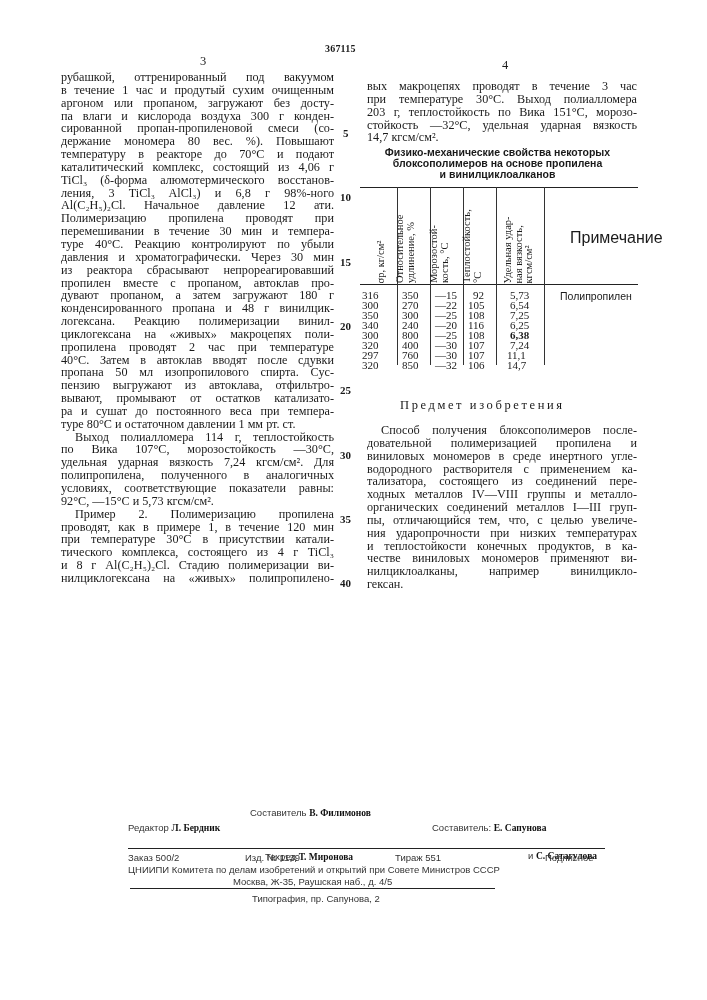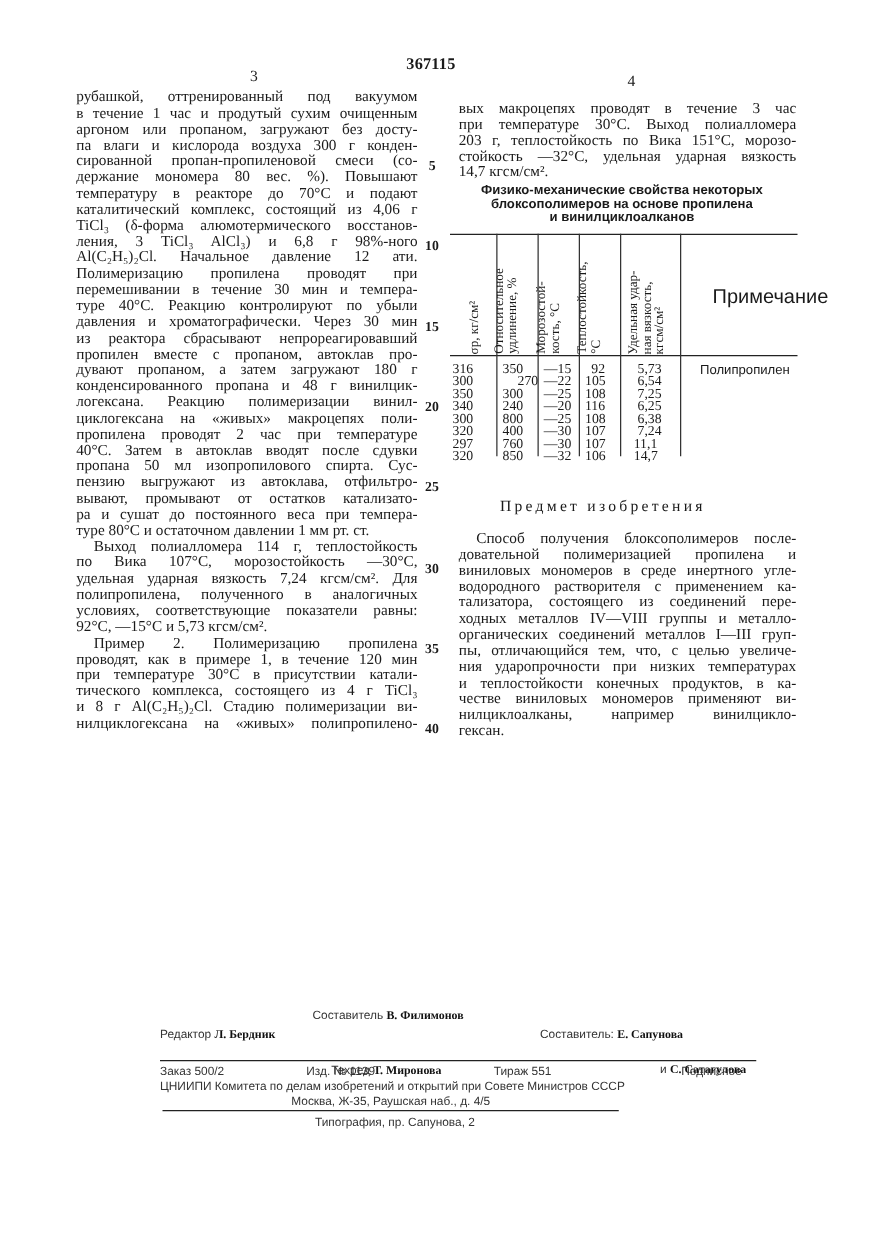--- a/index.html
+++ b/index.html
@@ -1,19 +1,19 @@
 <!DOCTYPE html>
 <html><head>
 <meta charset="utf-8">
 <style>
   html, body { margin: 0; padding: 0; background: #ffffff; }
   body { width: 707px; height: 1000px; position: relative; overflow: hidden;
          font-family: "Liberation Serif", "DejaVu Serif", serif; color: #1a1a1a; }
   .abs { position: absolute; }
-  .patent-no { left: 325px; top: 43px; font-size: 13px; font-weight: bold; letter-spacing: 0.2px; }
+  .patent-no { left: 325px; top: 43px; font-size: 10px; font-weight: bold; letter-spacing: 0.2px; }
   .colnum { font-size: 12.5px; }
   .col { position: absolute; font-size: 12.2px; line-height: 12.85px; text-align: justify; }
   .col-left { left: 61px; top: 71px; width: 273px; }
   .col-right { left: 367px; top: 80px; width: 270px; }
   .line { display: block; text-align: justify; text-align-last: justify; white-space: nowrap; }
   .line.last { text-align-last: left; }
   .ln { position: absolute; font-size: 11px; font-weight: bold; }
   .tbl-title { position: absolute; left: 380px; top: 147px; width: 235px; text-align: center;
                font-family: "Liberation Sans", sans-serif; font-weight: bold; font-size: 10.5px; line-height: 11px; }
   .tbl { position: absolute; left: 360px; top: 187px; width: 278px; height: 178px; }
@@ -138,21 +138,21 @@
   <div class="rows">
     <div style="position:absolute; top:0; width:278px; height:10px;">
       <span class="cell" style="left:2px;">316</span>
       <span class="cell" style="left:42px;">350</span>
       <span class="cell" style="left:75px;">—15</span>
       <span class="cell" style="left:113px;">92</span>
       <span class="cell" style="left:150px;">5,73</span>
     </div>
     <div style="position:absolute; top:10px; width:278px; height:10px;">
       <span class="cell" style="left:2px;">300</span>
-      <span class="cell" style="left:42px;margin-left:12px;">270</span>
+      <span class="cell" style="left:42px;">270</span>
       <span class="cell" style="left:75px;">—22</span>
       <span class="cell" style="left:108px;">105</span>
       <span class="cell" style="left:150px;">6,54</span>
     </div>
     <div style="position:absolute; top:20px; width:278px; height:10px;">
       <span class="cell" style="left:2px;">350</span>
       <span class="cell" style="left:42px;">300</span>
       <span class="cell" style="left:75px;">—25</span>
       <span class="cell" style="left:108px;">108</span>
       <span class="cell" style="left:150px;">7,25</span>
@@ -162,21 +162,21 @@
       <span class="cell" style="left:42px;">240</span>
       <span class="cell" style="left:75px;">—20</span>
       <span class="cell" style="left:108px;">116</span>
       <span class="cell" style="left:150px;">6,25</span>
     </div>
     <div style="position:absolute; top:40px; width:278px; height:10px;">
       <span class="cell" style="left:2px;">300</span>
       <span class="cell" style="left:42px;">800</span>
       <span class="cell" style="left:75px;">—25</span>
       <span class="cell" style="left:108px;">108</span>
-      <span class="cell" style="left:150px;">6,38</span>
+      <span class="cell" style="left:150px;font-weight:bold;">6,38</span>
     </div>
     <div style="position:absolute; top:50px; width:278px; height:10px;">
       <span class="cell" style="left:2px;">320</span>
       <span class="cell" style="left:42px;">400</span>
       <span class="cell" style="left:75px;">—30</span>
       <span class="cell" style="left:108px;">107</span>
       <span class="cell" style="left:150px;">7,24</span>
     </div>
     <div style="position:absolute; top:60px; width:278px; height:10px;">
       <span class="cell" style="left:2px;">297</span>

